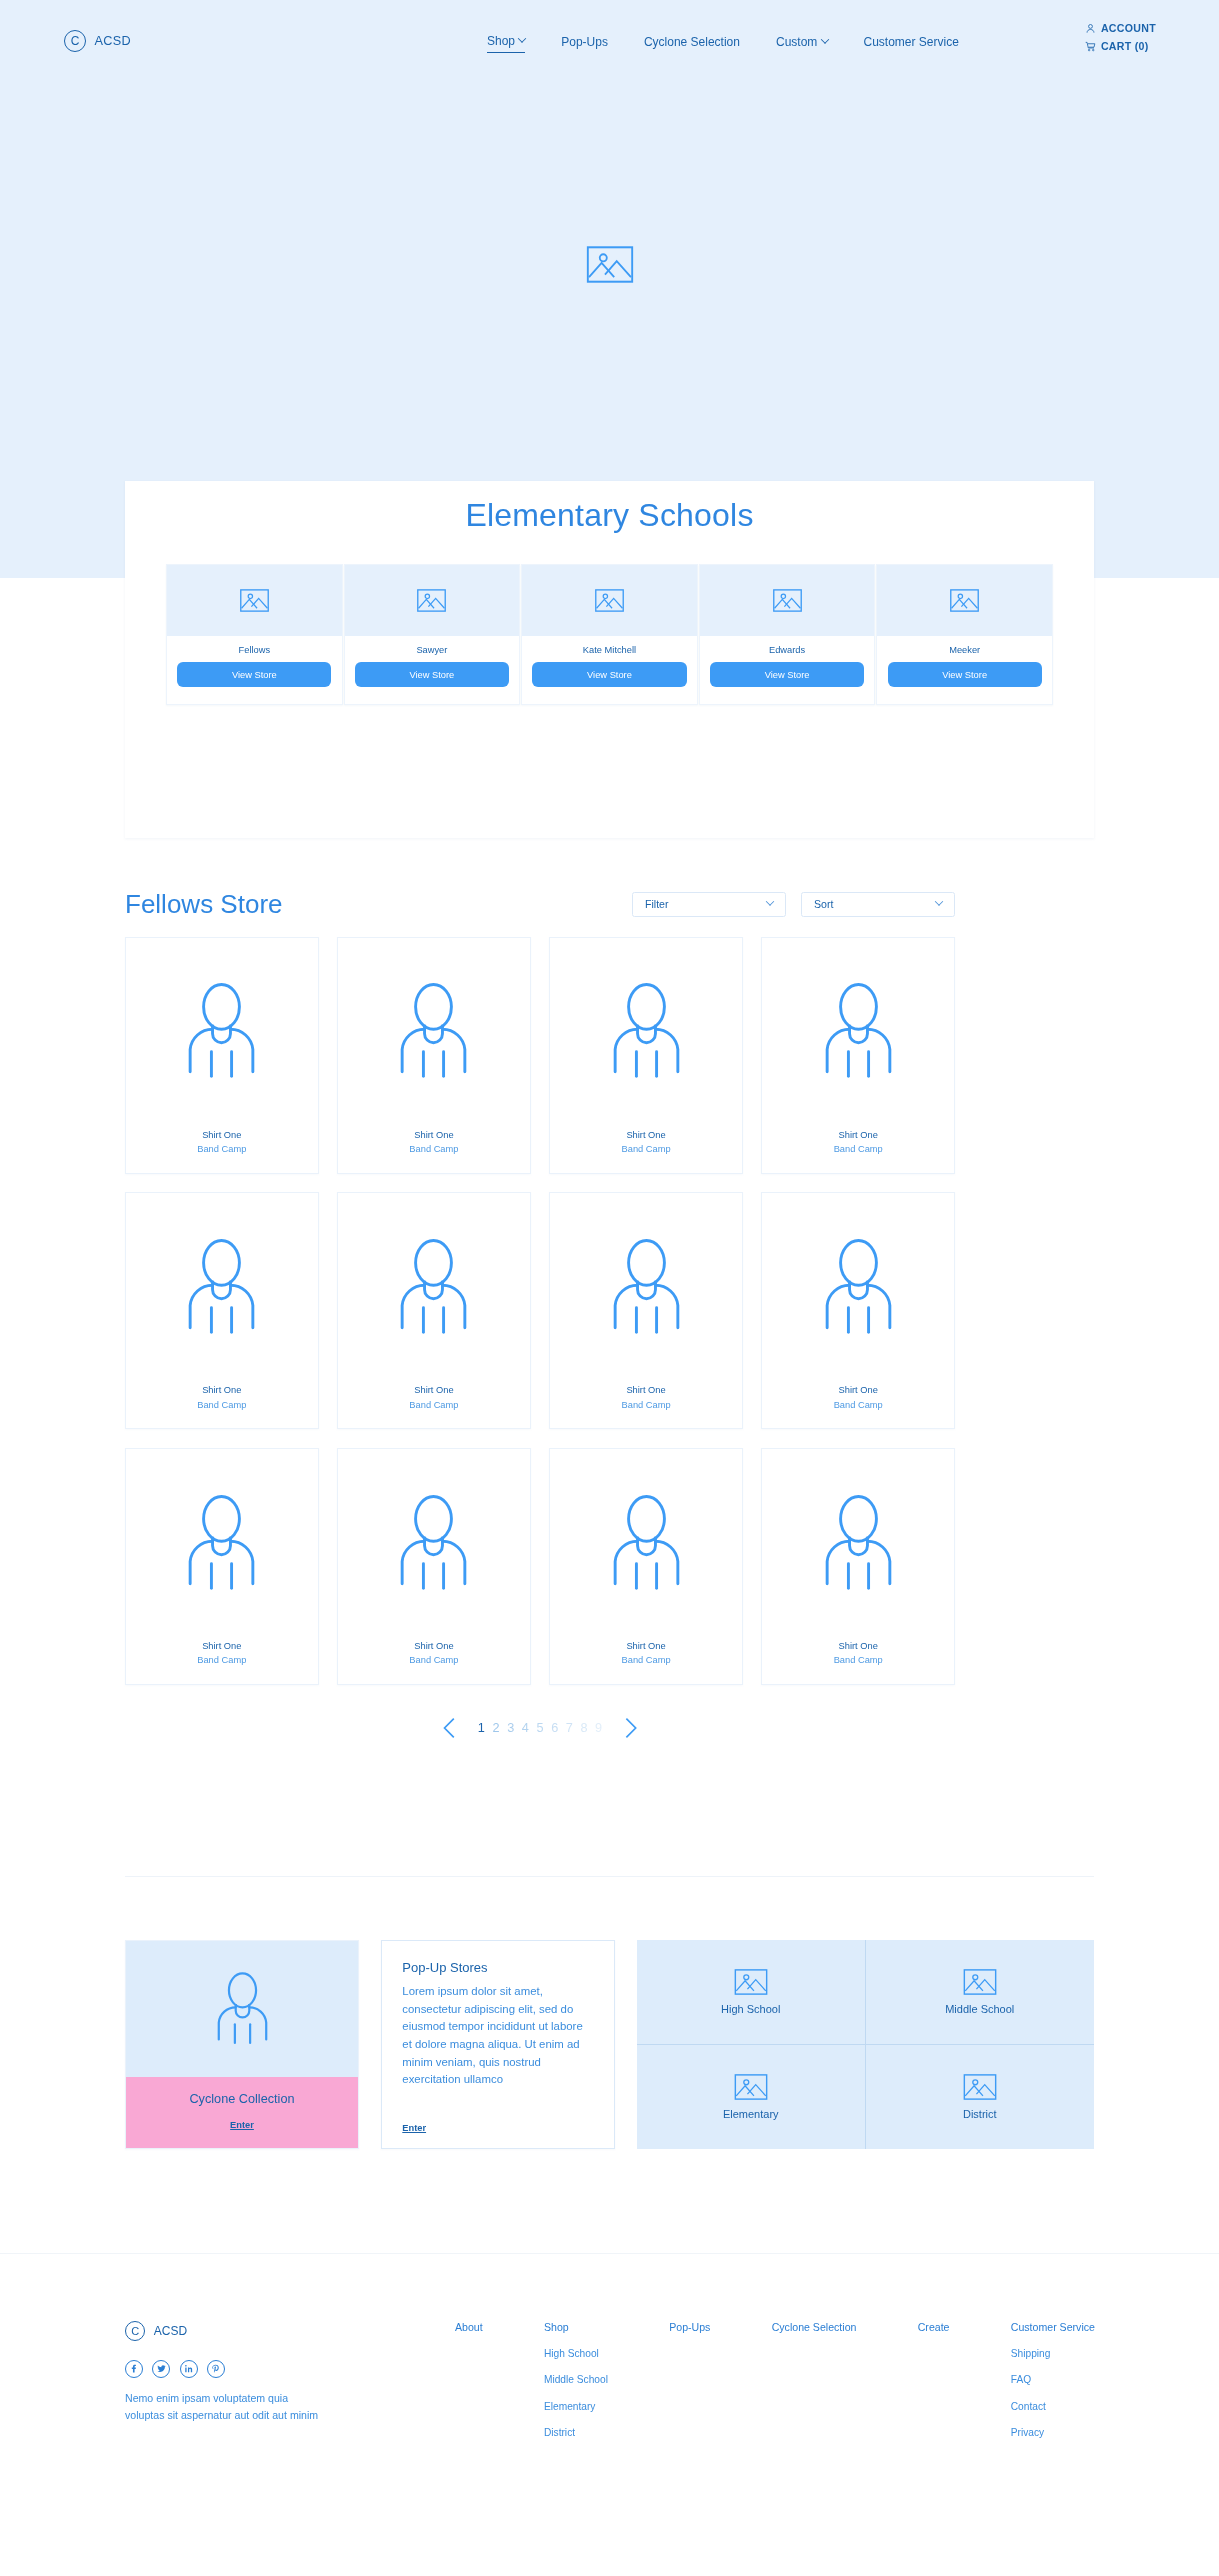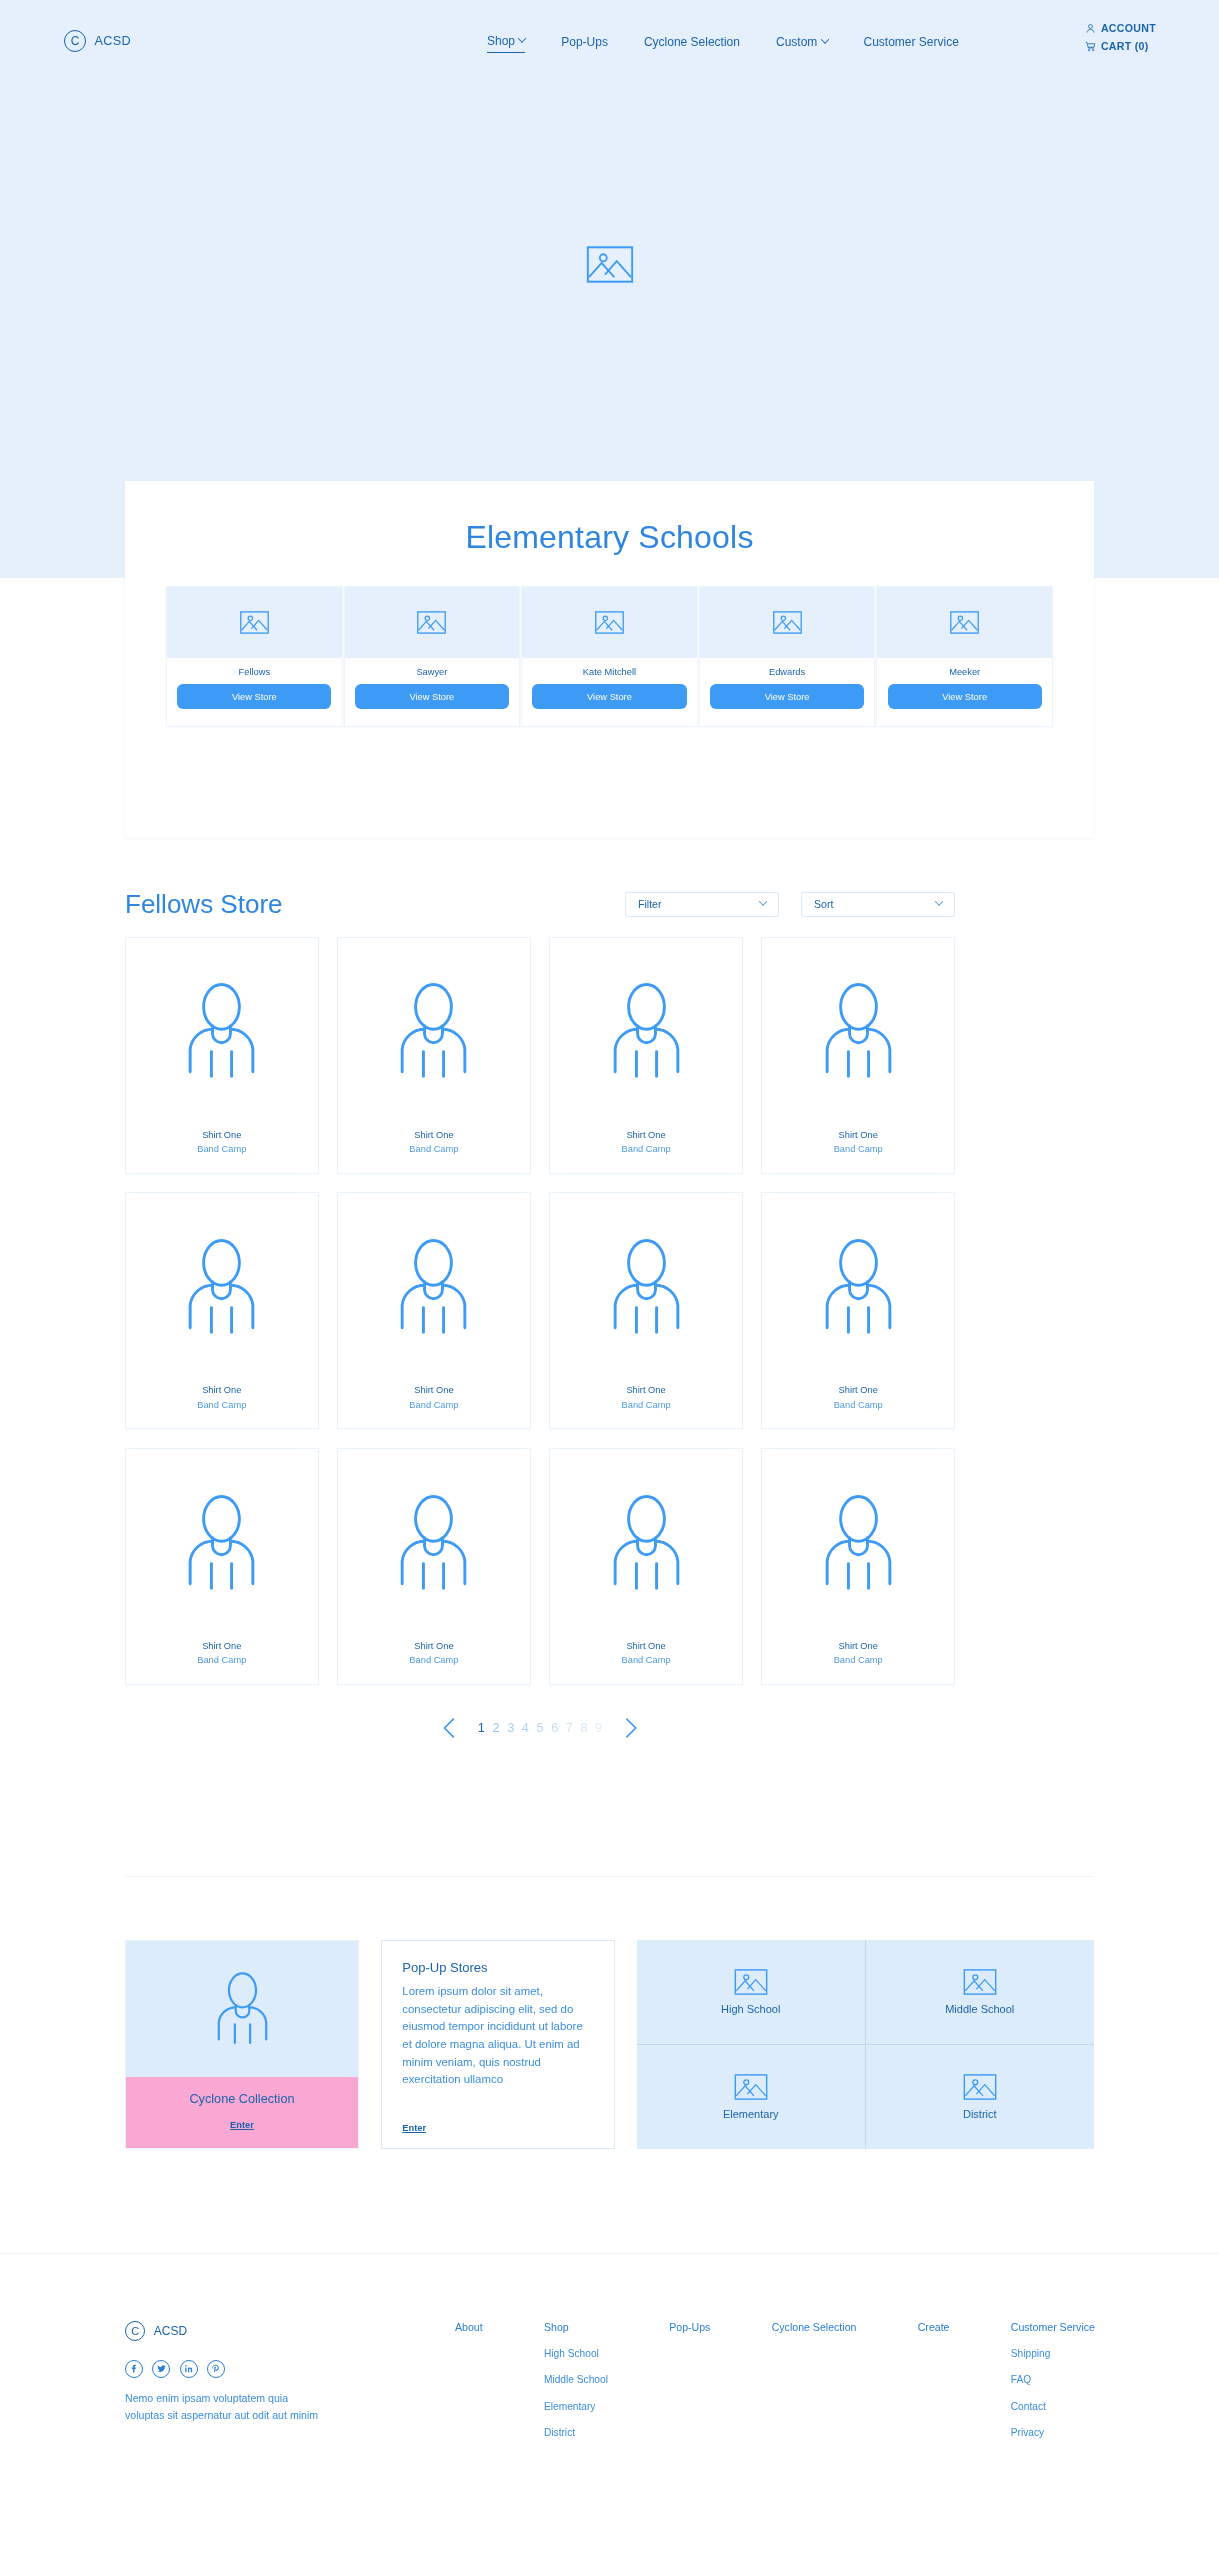--- a/index.html
+++ b/index.html
@@ -73,21 +73,21 @@
   
   .schools-card {
     position: absolute; left: 125px; top: 481px;
     width: 969px; height: 357px;
     background: #ffffff;
     box-shadow: 0 0.8px 2.5px rgba(120,150,190,.10);
     z-index: 4;
   }
   .schools-title {
     text-align: center; font-size: 32px; color: #2f86e0;
-    font-weight: 400; padding-top: 38px; letter-spacing: 0.2px;
+    font-weight: 400; padding-top: 16px; letter-spacing: 0.2px;
   }
   .schools-row {
     display: flex; gap: 1px; padding: 0 41px; margin-top: 30px;
   }
   .school-card {
     flex: 1; background: #ffffff;
     border: 0.8px solid #edf4fc;
     display: flex; flex-direction: column;
     box-shadow: 0 0.8px 1.7px rgba(120,150,190,.07);
   }
@@ -104,21 +104,21 @@
     font-family: "Liberation Sans", sans-serif;
   }
 
   
   .store-section { position: absolute; left: 0; top: 881px; width: 1080px; }
   .store-head {
     display: flex; align-items: center; justify-content: space-between;
     padding: 0 125px; height: 47px;
   }
   .store-title { font-size: 26px; color: #2f86e0; font-weight: 400; }
-  .store-controls { display: flex; gap: 22px; border-radius: 7px; }
+  .store-controls { display: flex; gap: 15px; border-radius: 7px; }
   .select-box {
     width: 154px; height: 25.4px; border: 0.8px solid #dbe8f7;
     border-radius: 2.5px; background: #ffffff;
     display: flex; align-items: center; justify-content: space-between;
     padding: 0 12px; cursor: pointer;
   }
   .select-label { font-size: 10.6px; color: #1b63ab; }
   .select-caret {
     width: 6px; height: 6px;
     border-right: 1.1px solid #4f93d8; border-bottom: 1.1px solid #4f93d8;

